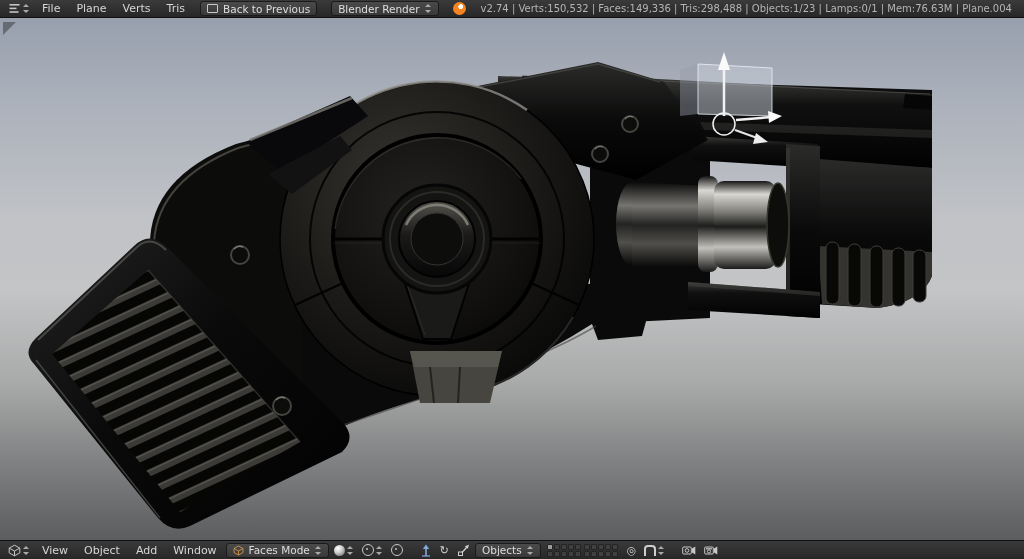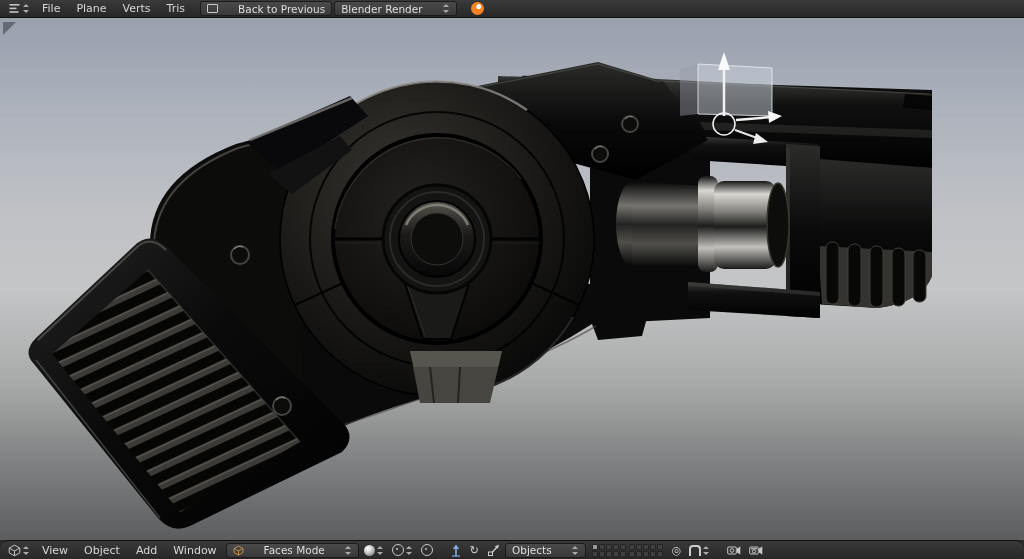--- a/index.html
+++ b/index.html
@@ -1,26 +1,26 @@
 <!DOCTYPE html>
 <html><head>
 <meta charset="utf-8">
 <style>
   html,body{margin:0;padding:0;background:#2b2b2b;width:1024px;height:559px;overflow:hidden;
     font-family:"DejaVu Sans",sans-serif;-webkit-font-smoothing:antialiased;}
   .app{width:1024px;height:559px;display:flex;flex-direction:column;}
   .bar{display:flex;align-items:center;background:linear-gradient(#3a3a3a,#272727);
     box-sizing:border-box;padding:0 5px;gap:2px;flex:none;}
   .header{height:18px;border-bottom:1px solid #101010;}
-  .footer{height:19px;border-top:1px solid #101010;border-radius:9px;}
+  .footer{height:19px;border-top:1px solid #101010;}
   .menu{font-size:11px;color:#d6d6d6;padding:0 7px;line-height:1;cursor:default;white-space:nowrap;}
   button{background:none;border:none;padding:0;margin:0;font:inherit;color:inherit;
     display:inline-flex;align-items:center;cursor:default;}
   .btn{background:linear-gradient(#4a4a4a,#393939);border:1px solid #1b1b1b;border-radius:3px;
-    height:15px;padding:4px 6px;gap:20px;font-size:10.5px;color:#dedede;box-sizing:border-box;white-space:nowrap;text-align:right;}
+    height:15px;padding:4px 6px;gap:5px;font-size:10.5px;color:#dedede;box-sizing:border-box;white-space:nowrap;text-align:right;}
   .iconbtn{height:16px;padding:0 3px;gap:2px;}
   .glyph{font-size:11px;color:#d2d2d2;line-height:1;}
   .updown{width:7px;height:9px;position:relative;display:inline-block;}
   .updown::before{content:"";position:absolute;top:0;left:0;border-left:3px solid transparent;
     border-right:3px solid transparent;border-bottom:3px solid #aaa;}
   .updown::after{content:"";position:absolute;bottom:0;left:0;border-left:3px solid transparent;
     border-right:3px solid transparent;border-top:3px solid #aaa;}
   .sphere{width:11px;height:11px;border-radius:50%;
     background:radial-gradient(circle at 36% 30%, #ffffff, #cfcfcf 40%, #8b8b8b 75%, #5e5e5e);}
   .pivot{width:10px;height:10px;border:1px solid #c6c6c6;border-radius:50%;position:relative;display:inline-block;}
@@ -54,25 +54,26 @@
       <span class="updown"></span>
     </button>
     <div class="menu">File</div>
     <div class="menu">Plane</div>
     <div class="menu">Verts</div>
     <div class="menu">Tris</div>
     <button class="btn" style="margin-left:6px;">
       <span class="screenic"></span>
       <span>Back to Previous</span>
     </button>
-    <button class="btn" style="min-width:86px;justify-content:space-between;">
+    <button class="btn" style="margin-left:12px;min-width:86px;justify-content:space-between;">
       <span>Blender Render</span>
       <span class="updown"></span>
     </button>
     <span class="blender-logo" style="margin-left:12px;"></span>
+    <div class="stats">v2.74 | Verts:150,532 | Faces:149,336 | Tris:298,488 | Objects:1/23 | Lamps:0/1 | Mem:76.63M | Plane.004</div>
   </div>
 
   <div class="viewport">
     <svg class="scene" viewBox="0 0 1024 522" preserveAspectRatio="none">
       <defs>
         <linearGradient id="gV" x1="0" y1="0" x2="0" y2="1">
           <stop offset="0" stop-color="#3a3a38"></stop>
             <stop offset="0.3" stop-color="#101010"></stop>
             <stop offset="1" stop-color="#010101"></stop>
         </linearGradient>

